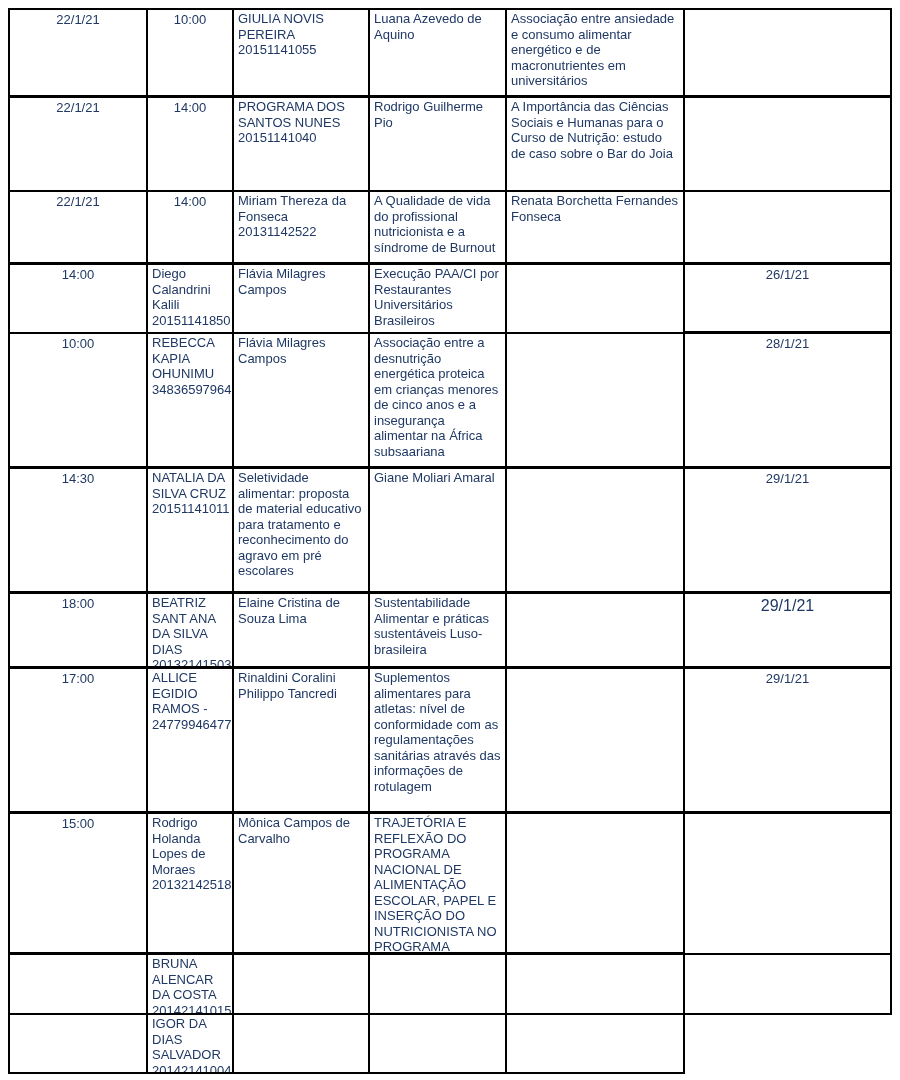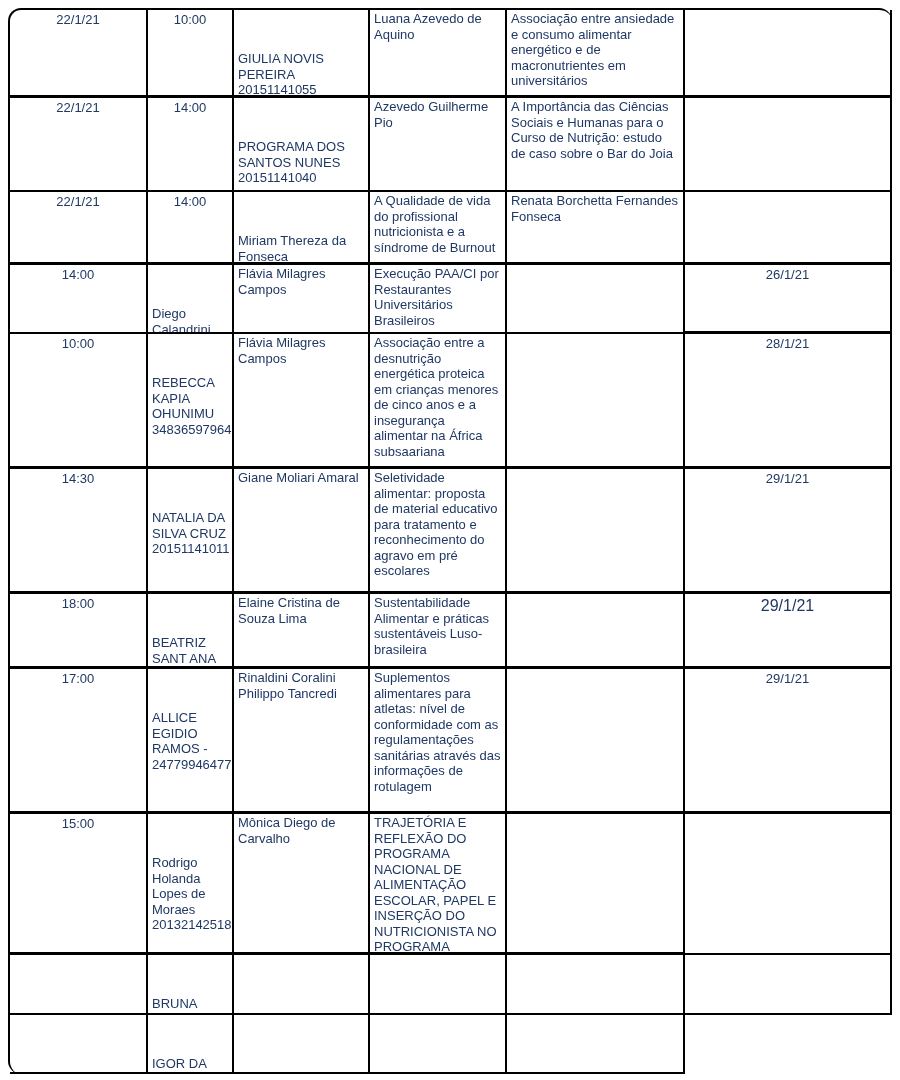--- a/index.html
+++ b/index.html
@@ -23,42 +23,42 @@
     overflow:hidden;
     padding:1px 4px 0 4px;
     font-size:13px;
     line-height:15.5px;
     color:#1f3864;
   }
   .cell.thick{border-bottom-width:3px;}
   .center{text-align:center;padding-top:2px;}
   .date-large{font-size:16px;line-height:18px;padding-top:3px;}
   .student-id{display:block;}
-  .student-name{display:block;margin-top:40px;}
+  .student-name{display:block;}
 </style>
 </head>
 <body>
 
-<div class="table" id="schedule-table" style="grid-template-rows: 88px 94px 73px 69px 135px 125px 75px 145px 141px 60px 59px; border-radius: 13px;">
+<div class="table" id="schedule-table" style="grid-template-rows: 88px 94px 73px 69px 135px 125px 75px 145px 141px 60px 59px;">
     <div class="cell center thick">22/1/21</div>
     <div class="cell center thick">10:00</div>
     <div class="cell thick">
       <span class="student-name">GIULIA NOVIS PEREIRA</span>
       <span class="student-id">20151141055</span>
     </div>
     <div class="cell thick">Luana Azevedo de Aquino</div>
     <div class="cell thick">Associação entre ansiedade e consumo alimentar energético e de macronutrientes em universitários</div>
     <div class="cell thick"></div>
     <div class="cell center">22/1/21</div>
     <div class="cell center">14:00</div>
     <div class="cell">
       <span class="student-name">PROGRAMA DOS SANTOS NUNES</span>
       <span class="student-id">20151141040</span>
     </div>
-    <div class="cell">Azevedo Guilherme Pio</div>
+    <div class="cell">Rodrigo Guilherme Pio</div>
     <div class="cell">A Importância das Ciências Sociais e Humanas para o Curso de Nutrição: estudo de caso sobre o Bar do Joia</div>
     <div class="cell"></div>
     <div class="cell center thick">22/1/21</div>
     <div class="cell center thick">14:00</div>
     <div class="cell thick">
       <span class="student-name">Miriam Thereza da Fonseca</span>
       <span class="student-id">20131142522</span>
     </div>
     <div class="cell thick">A Qualidade de vida do profissional nutricionista e a síndrome de Burnout</div>
     <div class="cell thick">Renata Borchetta Fernandes Fonseca</div>
@@ -79,22 +79,22 @@
     </div>
     <div class="cell thick">Flávia Milagres Campos</div>
     <div class="cell thick">Associação entre a desnutrição energética proteica em crianças menores de cinco anos e a insegurança alimentar na África subsaariana</div>
     <div class="cell thick"></div>
     <div class="cell center thick">28/1/21</div>
     <div class="cell center thick">14:30</div>
     <div class="cell thick">
       <span class="student-name">NATALIA DA SILVA CRUZ</span>
       <span class="student-id">20151141011</span>
     </div>
+    <div class="cell thick">Seletividade alimentar: proposta de material educativo para tratamento e reconhecimento do agravo em pré escolares</div>
     <div class="cell thick">Giane Moliari Amaral</div>
-    <div class="cell thick">Seletividade alimentar: proposta de material educativo para tratamento e reconhecimento do agravo em pré escolares</div>
     <div class="cell thick"></div>
     <div class="cell center thick">29/1/21</div>
     <div class="cell center thick">18:00</div>
     <div class="cell thick">
       <span class="student-name">BEATRIZ SANT ANA DA SILVA DIAS</span>
       <span class="student-id">20132141503</span>
     </div>
     <div class="cell thick">Elaine Cristina de Souza Lima</div>
     <div class="cell thick">Sustentabilidade Alimentar e práticas sustentáveis Luso-brasileira</div>
     <div class="cell thick"></div>
@@ -106,21 +106,21 @@
     </div>
     <div class="cell thick">Rinaldini Coralini Philippo Tancredi</div>
     <div class="cell thick">Suplementos alimentares para atletas: nível de conformidade com as regulamentações sanitárias através das informações de rotulagem</div>
     <div class="cell thick"></div>
     <div class="cell center thick">29/1/21</div>
     <div class="cell center thick">15:00</div>
     <div class="cell thick">
       <span class="student-name">Rodrigo Holanda Lopes de Moraes</span>
       <span class="student-id">20132142518</span>
     </div>
-    <div class="cell thick">Mônica Diego de Carvalho</div>
+    <div class="cell thick">Mônica Campos de Carvalho</div>
     <div class="cell thick">TRAJETÓRIA E REFLEXÃO DO PROGRAMA NACIONAL DE ALIMENTAÇÃO ESCOLAR, PAPEL E INSERÇÃO DO NUTRICIONISTA NO PROGRAMA</div>
     <div class="cell thick"></div>
     <div class="cell center"></div>
     <div class="cell center"></div>
     <div class="cell">
       <span class="student-name">BRUNA ALENCAR DA COSTA</span>
       <span class="student-id">20142141015</span>
     </div>
     <div class="cell"></div>
     <div class="cell"></div>

